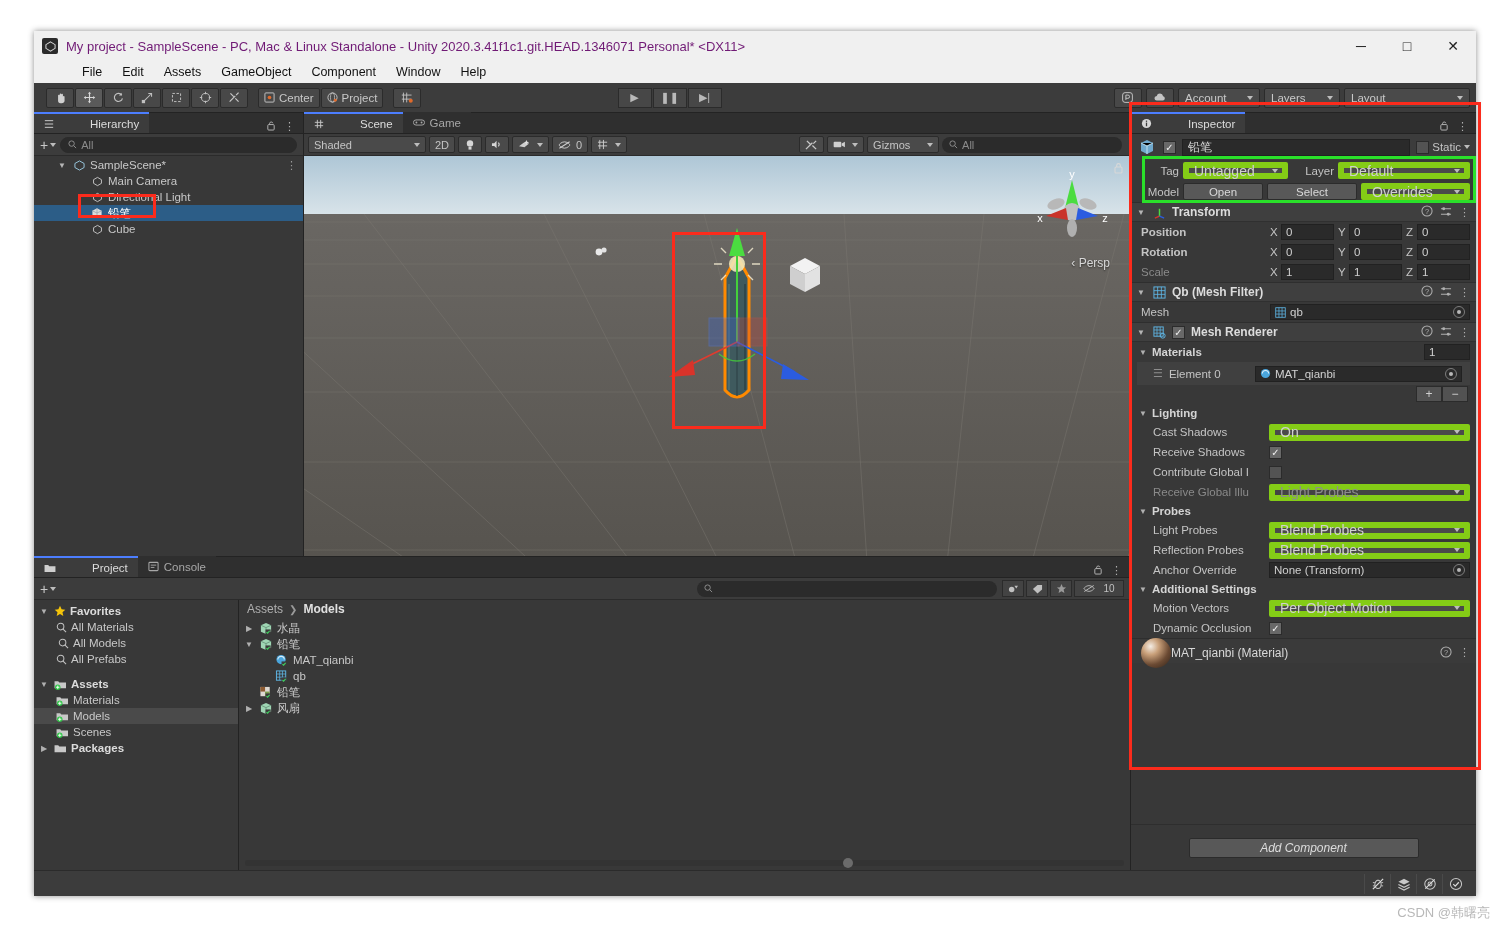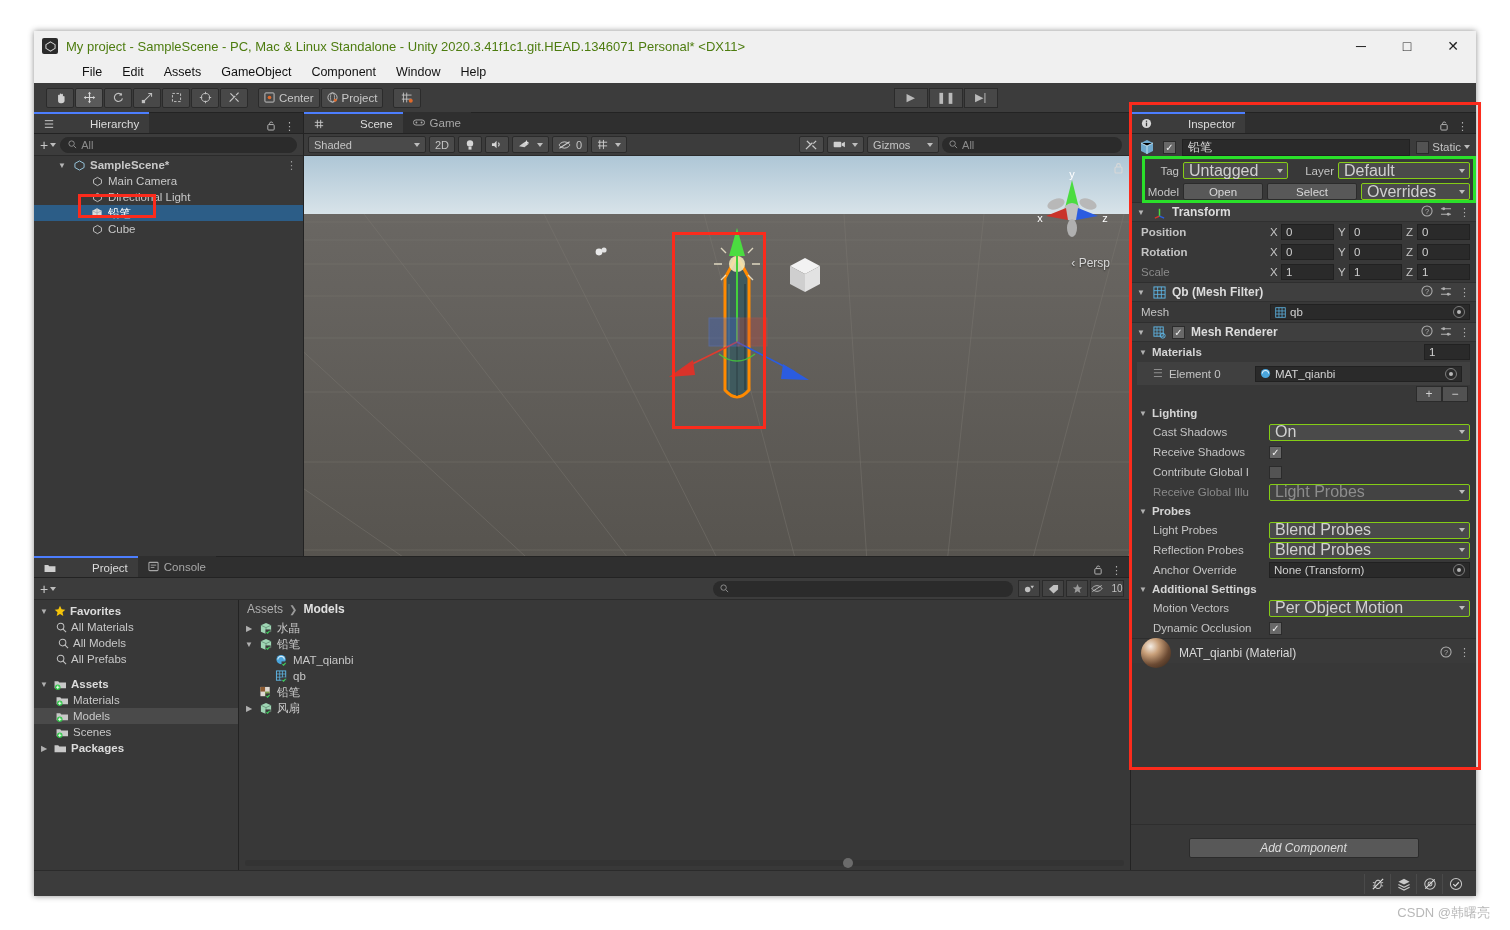--- a/index.html
+++ b/index.html
@@ -25,21 +25,21 @@
     height: 30px; background: #f0f0f0; color: #101010;
     display: flex; align-items: center;
     flex: none;
   }
   .titlebar .app-icon {
     width: 16px; height: 16px; margin-left: 8px; margin-right: 8px;
     background: #2b2b2b; border-radius: 2px;
     display: flex; align-items: center; justify-content: center;
     color: #d0d0d0; font-size: 10px;
   }
-  .titlebar .title-text { font-size: 13px; color: #4d7c0f; white-space: nowrap; }
+  .titlebar .title-text { font-size: 13px; color: #701a75; white-space: nowrap; }
   .titlebar .win-buttons { margin-left: auto; display: flex; height: 100%; }
   .titlebar .win-btn {
     width: 46px; height: 100%; display: flex; align-items: center; justify-content: center;
     color: #222; font-size: 14px;
   }
   
   .menubar {
     height: 22px; background: #f0f0f0; color: #101010;
     display: flex; align-items: center; padding-left: 38px;
     flex: none; font-size: 12.5px;
@@ -159,23 +159,23 @@
   .chk { width: 13px; height: 13px; background:#686868; border:1px solid #2b2b2b;
          display:flex; align-items:center; justify-content:center; font-size:10px; color:#f0f0f0; flex:none;}
   .chk.off { background:#535353; color: transparent; }
   .name-field { flex: 1; height: 17px; background:#2a2a2a; border:1px solid #212121;
                 color:#d6d6d6; font-size: 12px; padding: 0 5px; display:flex; align-items:center; min-width: 0;}
   .static-wrap { display:flex; align-items:center; gap: 3px; font-size: 11.5px; color:#c4c4c4; flex:none;}
   .tag-row { height: 21px; display:flex; align-items:center; gap: 4px; padding: 0 6px 0 16px; }
   .lbl { font-size: 11.5px; color: #c4c4c4; }
   .lbl.dim { color: #8d8d8d; }
   .dd {
-    height: 17px; background:#4a4a4a; border:1px solid #84cc16; border-radius:2px;
+    height: 17px; background:#4a4a4a; border:6px solid #84cc16; border-radius:2px;
     display:flex; align-items:center; justify-content:space-between; padding: 0 4px 0 5px;
-    color:#d0d0d0; font-size: 16px; gap:6px;
+    color:#d0d0d0; font-size: 14px; gap:6px;
   }
   .dd.dim { color: #8d8d8d; background:#434343; }
   .btn {
     height: 17px; background:#585858; border:1px solid #2b2b2b; border-radius:2px;
     display:flex; align-items:center; justify-content:center; color:#d8d8d8; font-size: 11.5px;
   }
   .comp-header {
     height: 20px; background: #3f3f3f; border-top: 1px solid #2e2e2e; border-bottom: 1px solid #303030;
     display: flex; align-items: center; gap: 6px; padding: 0 6px;
   }
@@ -197,21 +197,21 @@
   .objfield .pick i { width: 4px; height: 4px; background:#b8b8b8; border-radius:50%; display:block; }
   .section-foldout { height: 18px; display:flex; align-items:center; gap:5px; padding-left: 8px;
                      font-size: 11.5px; color:#d4d4d4; font-weight: bold; }
   .section-foldout .tri { font-size: 8px; color:#b0b0b0; }
   .mat-elem-row { height: 19px; display:flex; align-items:center; gap:6px; padding: 0 8px 0 16px; }
   .mat-block { background:#404040; margin: 0 6px; padding: 2px 0; }
   .plusminus { display:flex; justify-content:flex-end; gap:0; padding: 1px 8px 2px 0; }
   .pm-btn { width: 26px; height: 16px; background:#525252; border:1px solid #2b2b2b;
             display:flex; align-items:center; justify-content:center; color:#d0d0d0; font-size: 12px;}
   .mat-preview { display:flex; flex-direction: column; border-top:1px solid #2e2e2e; background:#3a3a3a;}
-  .mat-top { height: 24px; display:flex; align-items:center; gap: 8px; padding: 3px 6px 0 10px;}
+  .mat-top { height: 24px; display:flex; align-items:center; gap: 0; padding: 3px 6px 0 10px;}
   .mat-sphere { width: 30px; height: 30px; border-radius:50%; flex:none;
                 background: radial-gradient(circle at 32% 28%, #f3ece4 0%, #c9a07a 28%, #6b4a33 62%, #2d2017 100%); }
   .mat-name { font-size: 12px; color:#d8d8d8; }
   .shader-row { height: 20px; display:flex; align-items:center; gap:6px; padding: 0 6px 0 10px; }
   .priv-row { height: 22px; display:flex; align-items:center; gap:6px; padding: 0 6px 0 8px;}
   .cn-btn { height: 18px; min-width: 38px; padding: 0 7px; background:#565656; border:1px solid #2b2b2b;
             display:flex; align-items:center; justify-content:center; color:#d8d8d8; font-size:11.5px; }
   .add-comp-wrap { height: 46px; display:flex; align-items:center; justify-content:center;
                    border-top: 1px solid #2e2e2e; background:#383838; flex:none;}
   .add-comp { width: 230px; height: 20px; background:#585858; border:1px solid #2b2b2b;
@@ -329,20 +329,45 @@
           <circle cx="12" cy="12" r="2.5" fill="#e06a2b"></circle>
         </svg>
     </div>
 
     <div class="tb-center">
       <div class="tb-play">▶</div>
       <div class="tb-play">❚❚</div>
       <div class="tb-play">▶|</div>
     </div>
 
+    <div class="tb-right">
+      <div class="tb-btn">
+        <svg width="13" height="13" viewBox="0 0 16 16">
+            <rect x="2" y="2" width="12" height="12" rx="3" fill="none" stroke="#c4c4c4" stroke-width="1.2"></rect>
+            <path d="M6 11V5h2.5a2 2 0 010 4H6" fill="none" stroke="#c4c4c4" stroke-width="1.2"></path>
+          </svg>
+      </div>
+      <div class="tb-btn">
+        <svg width="14" height="13" viewBox="0 0 18 14">
+            <path d="M5 11a3 3 0 01-.2-6A4.2 4.2 0 0113 5.3 2.9 2.9 0 0112.6 11z" fill="#c4c4c4"></path>
+          </svg>
+      </div>
+      <div class="tb-dd" style="min-width:82px">
+        <span>Account</span>
+        <span class="caret"></span>
+      </div>
+      <div class="tb-dd" style="min-width:76px">
+        <span>Layers</span>
+        <span class="caret"></span>
+      </div>
+      <div class="tb-dd" style="min-width:126px">
+        <span>Layout</span>
+        <span class="caret"></span>
+      </div>
+    </div>
   </div>
 
   <div class="body">
     <div class="col-left">
       <div style="flex:1; display:flex; min-height:0;">
 
         <div class="hier">
           <div class="panel-tabs">
             <div class="ptab active">
               <span class="i-glyph">
@@ -378,21 +403,21 @@
             </div>
           </div>
           <div class="hier-list">
             <div class="hrow" style="padding-left:22px">
               <span class="arrow">▼</span>
               <span class="ico">
                 <svg width="11" height="11" viewBox="0 0 12 12">
                     <polygon points="6,1 11,3.8 11,8.2 6,11 1,8.2 1,3.8" fill="none" stroke="#9fd0e8" stroke-width="1"></polygon>
                   </svg>
               </span>
-              <span style="font-weight:bold">SampleScene*</span>
+              <span style="font-weight:normal">SampleScene*</span>
               <span class="dots">⋮</span>
             </div>
             <div class="hrow" style="padding-left:56px">
               <span class="ico">
                 <svg width="11" height="11" viewBox="0 0 12 12">
                     <polygon points="6,1.5 10.3,4 10.3,8 6,10.5 1.7,8 1.7,4" fill="none" stroke="#c9c9c9" stroke-width="1"></polygon>
                   </svg>
               </span>
               <span>Main Camera</span>
             </div>
@@ -655,21 +680,21 @@
             <div class="proj-ricon">
               <svg width="11" height="10" viewBox="0 0 12 11">
                   <polygon points="1,5.5 6,1 11,1 11,6 6,10.5" fill="#c0c0c0"></polygon>
                 </svg>
             </div>
             <div class="proj-ricon">
               <svg width="11" height="11" viewBox="0 0 12 12">
                   <polygon points="6,1 7.5,4.5 11,4.8 8.3,7.2 9.2,11 6,9 2.8,11 3.7,7.2 1,4.8 4.5,4.5" fill="#9a9a9a"></polygon>
                 </svg>
             </div>
-            <div class="proj-ricon" style="width:34px;gap:8px">
+            <div class="proj-ricon" style="width:50px;gap:8px">
               <svg width="12" height="9" viewBox="0 0 14 10">
                   <path d="M1 5s2.3-3.4 6-3.4S13 5 13 5s-2.3 3.4-6 3.4S1 5 1 5z" fill="none" stroke="#c0c0c0" stroke-width="1"></path>
                   <path d="M1.5 8.5L12.5 1.5" stroke="#c0c0c0" stroke-width="1.1"></path>
                 </svg>
               <span>10</span>
             </div>
           </div>
         </div>
 
         <div class="proj-body">

